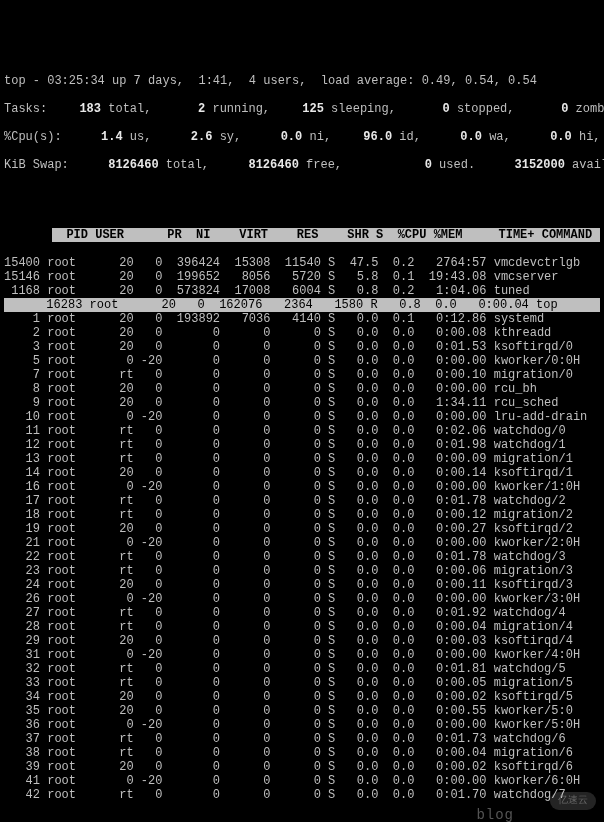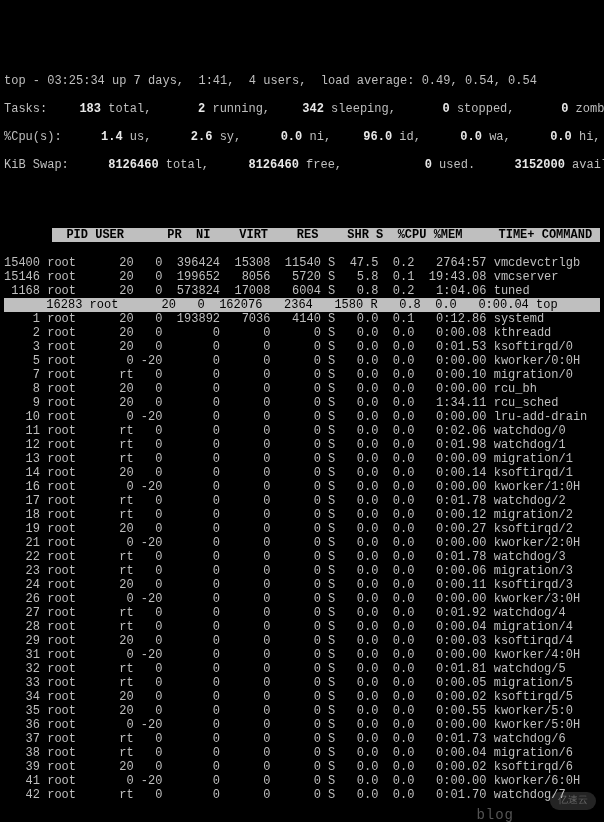--- a/index.html
+++ b/index.html
@@ -38,21 +38,21 @@
     letter-spacing:1px;
   }
 </style>
 </head>
 <body>
 
 
 
 <div>
 <div class="hdr">top - 03:25:34 up 7 days,  1:41,  4 users,  load average: 0.49, 0.54, 0.54</div>
-<div class="hdr"><span>Tasks: </span><span class="b">183</span><span> total,   </span><span class="b">2</span><span> running, </span><span class="b">342</span><span> sleeping,   </span><span class="b">0</span><span> stopped,   </span><span class="b">0</span><span> zombie</span></div>
+<div class="hdr"><span>Tasks: </span><span class="b">183</span><span> total,   </span><span class="b">2</span><span> running, </span><span class="b">125</span><span> sleeping,   </span><span class="b">0</span><span> stopped,   </span><span class="b">0</span><span> zombie</span></div>
 <div class="hdr"><span>%Cpu(s):  </span><span class="b">1.4</span><span> us,  </span><span class="b">2.6</span><span> sy,  </span><span class="b">0.0</span><span> ni, </span><span class="b">96.0</span><span> id,  </span><span class="b">0.0</span><span> wa,  </span><span class="b">0.0</span><span> hi,  </span><span class="b">0.0</span><span> si,  </span><span class="b">0.0</span><span> st</span></div>
 <div class="hdr"><span>KiB Swap: </span><span class="b"> 8126460</span><span> total,  </span><span class="b">8126460</span><span> free,        </span><span class="b">0</span><span> used.  </span><span class="b">3152000</span><span> avail Mem</span></div>
 </div>
 <div class="hdr"> </div>
 <div class="th">  PID USER      PR  NI    VIRT    RES    SHR S  %CPU %MEM     TIME+ COMMAND     </div>
 <div id="proc-list"><div class="row">15400 root      20   0  396424  15308  11540 S  47.5  0.2   2764:57 vmcdevctrlgb</div><div class="row">15146 root      20   0  199652   8056   5720 S   5.8  0.1  19:43.08 vmcserver</div><div class="row"> 1168 root      20   0  573824  17008   6004 S   0.8  0.2   1:04.06 tuned</div><div class="row hi">16283 root      20   0  162076   2364   1580 R   0.8  0.0   0:00.04 top</div><div class="row">    1 root      20   0  193892   7036   4140 S   0.0  0.1   0:12.86 systemd</div><div class="row">    2 root      20   0       0      0      0 S   0.0  0.0   0:00.08 kthreadd</div><div class="row">    3 root      20   0       0      0      0 S   0.0  0.0   0:01.53 ksoftirqd/0</div><div class="row">    5 root       0 -20       0      0      0 S   0.0  0.0   0:00.00 kworker/0:0H</div><div class="row">    7 root      rt   0       0      0      0 S   0.0  0.0   0:00.10 migration/0</div><div class="row">    8 root      20   0       0      0      0 S   0.0  0.0   0:00.00 rcu_bh</div><div class="row">    9 root      20   0       0      0      0 S   0.0  0.0   1:34.11 rcu_sched</div><div class="row">   10 root       0 -20       0      0      0 S   0.0  0.0   0:00.00 lru-add-drain</div><div class="row">   11 root      rt   0       0      0      0 S   0.0  0.0   0:02.06 watchdog/0</div><div class="row">   12 root      rt   0       0      0      0 S   0.0  0.0   0:01.98 watchdog/1</div><div class="row">   13 root      rt   0       0      0      0 S   0.0  0.0   0:00.09 migration/1</div><div class="row">   14 root      20   0       0      0      0 S   0.0  0.0   0:00.14 ksoftirqd/1</div><div class="row">   16 root       0 -20       0      0      0 S   0.0  0.0   0:00.00 kworker/1:0H</div><div class="row">   17 root      rt   0       0      0      0 S   0.0  0.0   0:01.78 watchdog/2</div><div class="row">   18 root      rt   0       0      0      0 S   0.0  0.0   0:00.12 migration/2</div><div class="row">   19 root      20   0       0      0      0 S   0.0  0.0   0:00.27 ksoftirqd/2</div><div class="row">   21 root       0 -20       0      0      0 S   0.0  0.0   0:00.00 kworker/2:0H</div><div class="row">   22 root      rt   0       0      0      0 S   0.0  0.0   0:01.78 watchdog/3</div><div class="row">   23 root      rt   0       0      0      0 S   0.0  0.0   0:00.06 migration/3</div><div class="row">   24 root      20   0       0      0      0 S   0.0  0.0   0:00.11 ksoftirqd/3</div><div class="row">   26 root       0 -20       0      0      0 S   0.0  0.0   0:00.00 kworker/3:0H</div><div class="row">   27 root      rt   0       0      0      0 S   0.0  0.0   0:01.92 watchdog/4</div><div class="row">   28 root      rt   0       0      0      0 S   0.0  0.0   0:00.04 migration/4</div><div class="row">   29 root      20   0       0      0      0 S   0.0  0.0   0:00.03 ksoftirqd/4</div><div class="row">   31 root       0 -20       0      0      0 S   0.0  0.0   0:00.00 kworker/4:0H</div><div class="row">   32 root      rt   0       0      0      0 S   0.0  0.0   0:01.81 watchdog/5</div><div class="row">   33 root      rt   0       0      0      0 S   0.0  0.0   0:00.05 migration/5</div><div class="row">   34 root      20   0       0      0      0 S   0.0  0.0   0:00.02 ksoftirqd/5</div><div class="row">   35 root      20   0       0      0      0 S   0.0  0.0   0:00.55 kworker/5:0</div><div class="row">   36 root       0 -20       0      0      0 S   0.0  0.0   0:00.00 kworker/5:0H</div><div class="row">   37 root      rt   0       0      0      0 S   0.0  0.0   0:01.73 watchdog/6</div><div class="row">   38 root      rt   0       0      0      0 S   0.0  0.0   0:00.04 migration/6</div><div class="row">   39 root      20   0       0      0      0 S   0.0  0.0   0:00.02 ksoftirqd/6</div><div class="row">   41 root       0 -20       0      0      0 S   0.0  0.0   0:00.00 kworker/6:0H</div><div class="row">   42 root      rt   0       0      0      0 S   0.0  0.0   0:01.70 watchdog/7</div></div>
 
 <div class="faded">blog</div>
 <div class="watermark">亿速云</div>
 

